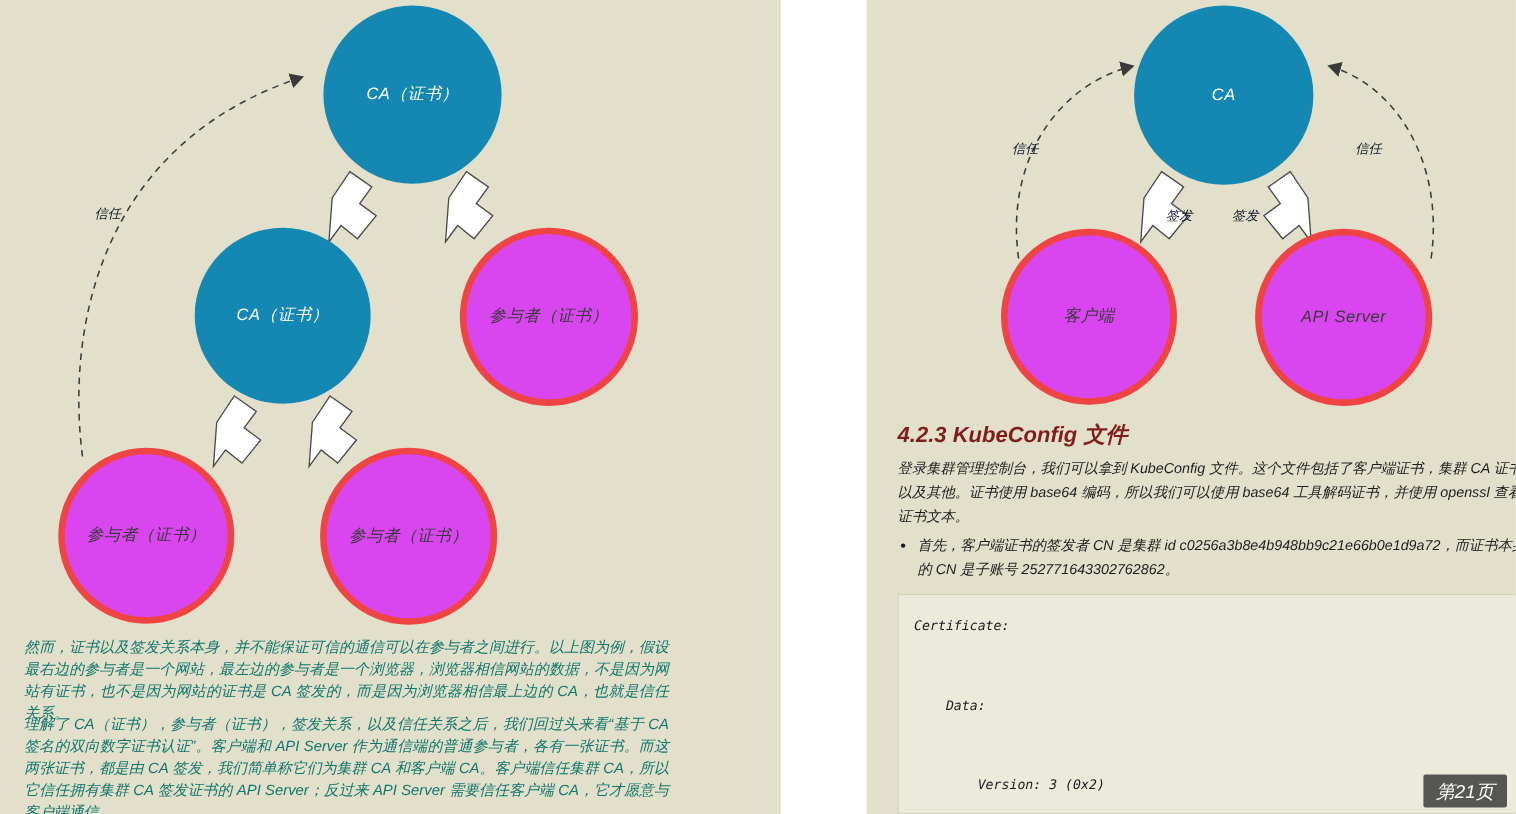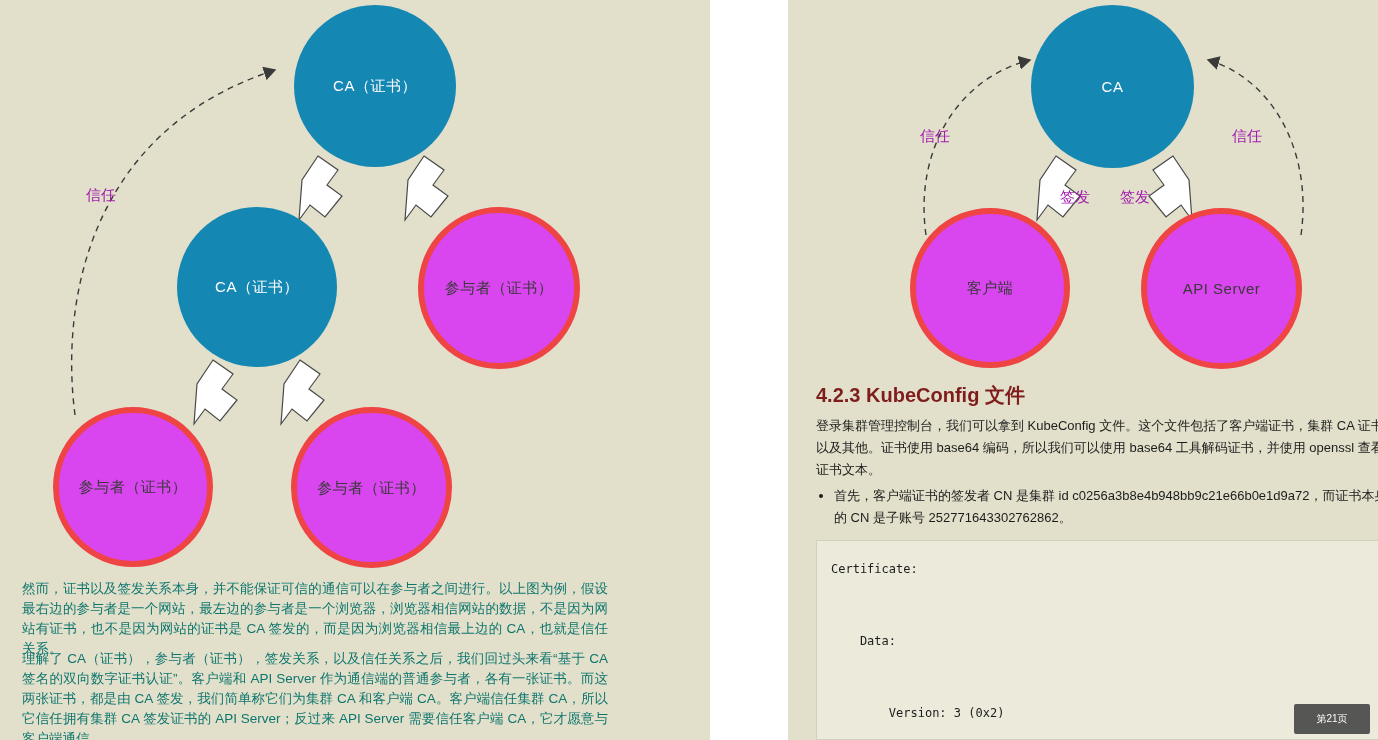--- a/index.html
+++ b/index.html
@@ -11,20 +11,21 @@
     height: 740px;
     overflow: hidden;
     background: #ffffff;
     font-family: "Liberation Sans", sans-serif;
   }
   .page {
     position: relative;
     width: 1378px;
     height: 740px;
     background: #e2e0cb;
+    font-style: italic;
   }
   .col {
     position: absolute;
     top: 0;
     height: 740px;
     background: #e2e0cb;
     overflow: hidden;
   }
   .col-left  { left: 0px;   width: 710px; }
   .col-gap   { left: 710px; width: 78px; background: #ffffff; }
@@ -56,22 +57,22 @@
 
   .arrow-svg {
     position: absolute;
     left: 0; top: 0;
     width: 100%;
     height: 100%;
     pointer-events: none;
   }
   .diagram-text {
     position: absolute;
-    font-size: 15px;
-    color: #a21caf;
+    font-size: 12px;
+    color: #0f172a;
   }
 
   
   .para {
     position: absolute;
     font-size: 13.5px;
     line-height: 20px;
     color: #0f766e;
     text-align: justify;
   }
@@ -114,21 +115,21 @@
   }
 
   .page-badge {
     position: absolute;
     right: 8px;
     bottom: 6px;
     width: 76px;
     height: 30px;
     background: #4a4a4a;
     color: #ffffff;
-    font-size: 10px;
+    font-size: 17px;
     display: flex;
     align-items: center;
     justify-content: center;
     border-radius: 2px;
     opacity: 0.92;
   }
 </style>
 </head>
 <body>
 

